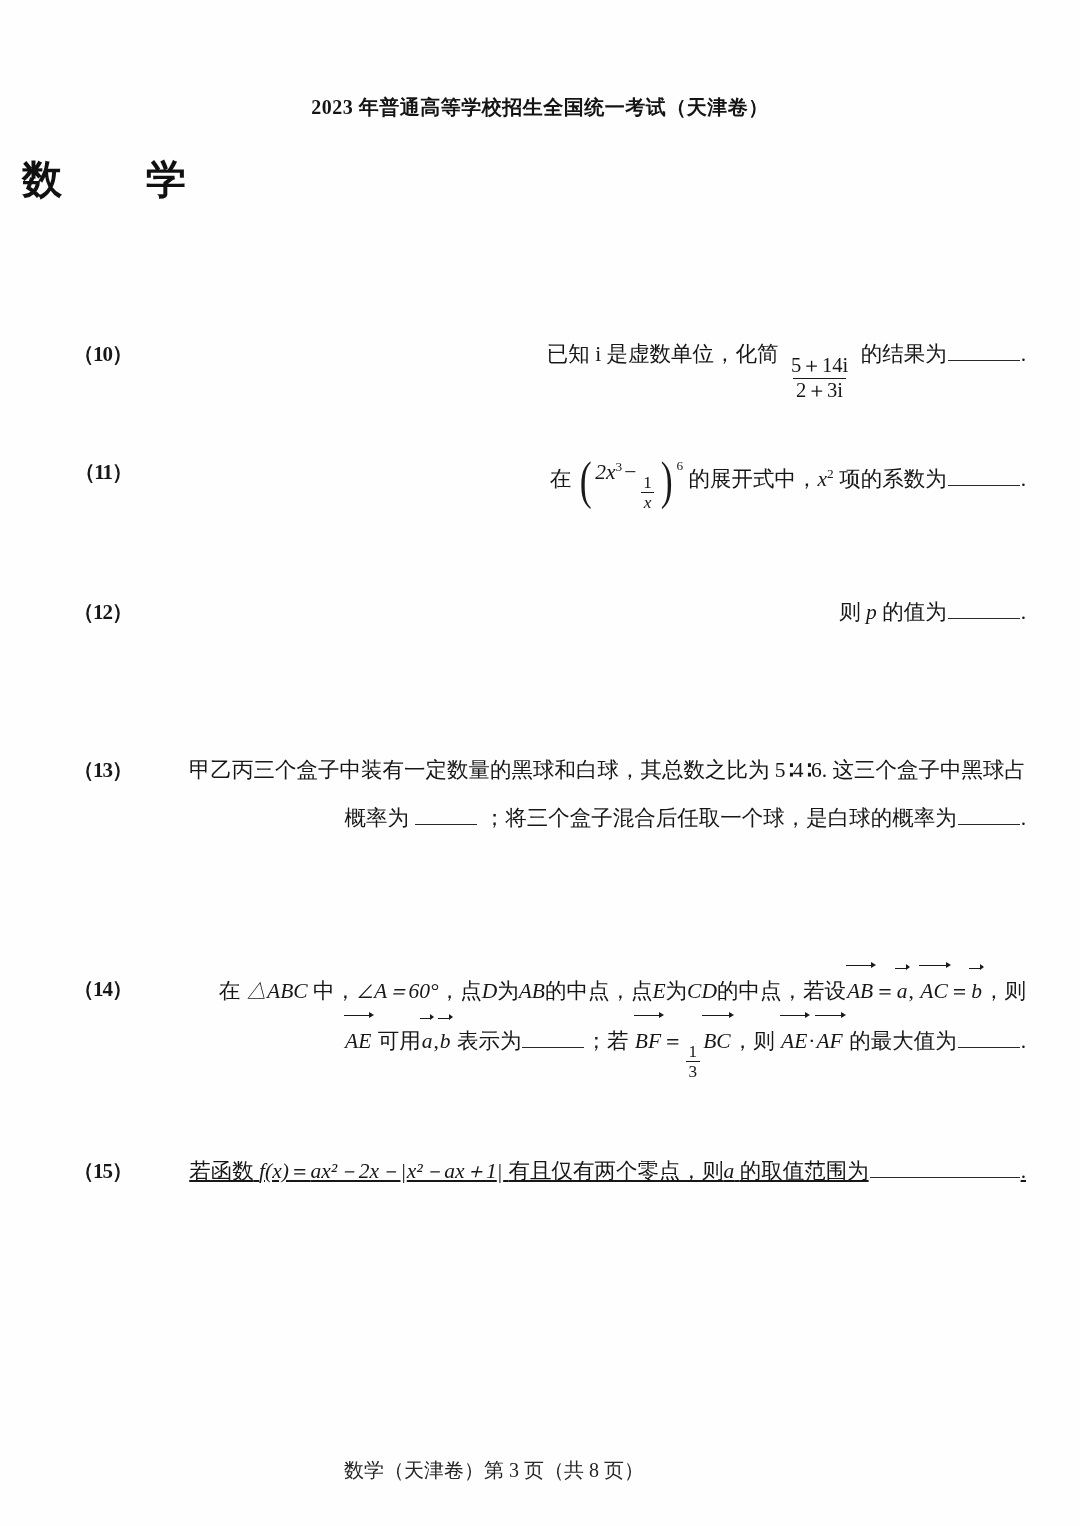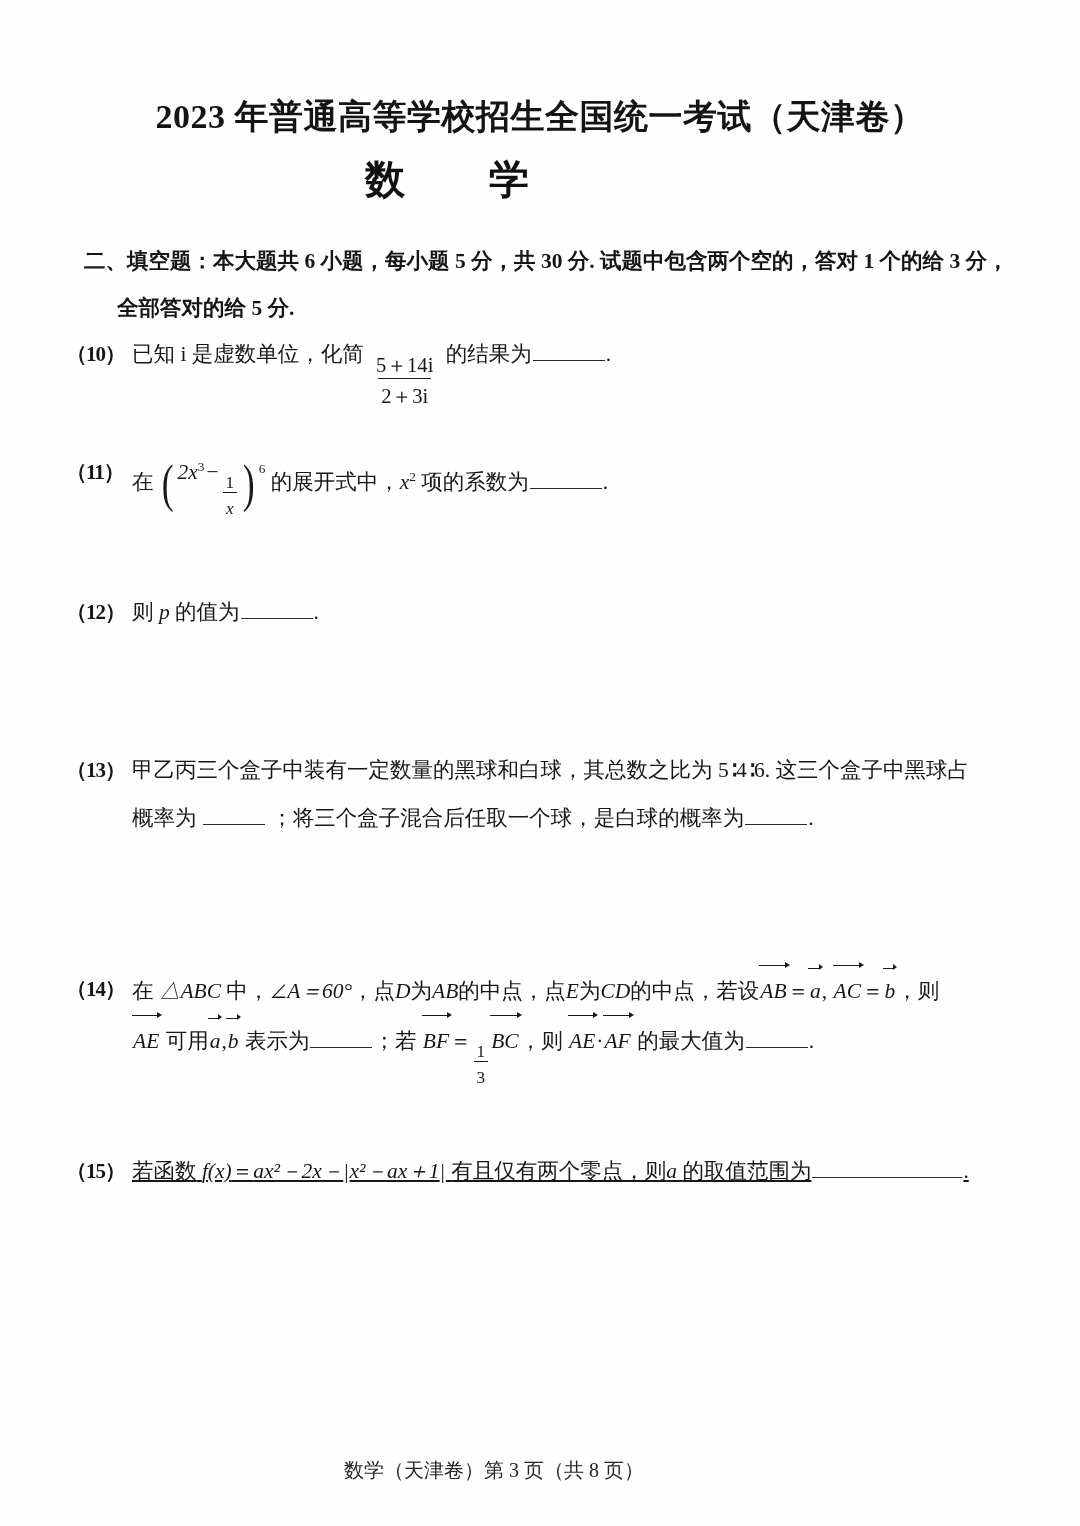--- a/index.html
+++ b/index.html
@@ -23,31 +23,31 @@
     background: #fefeff;
   }
 
   
   .doc-title {
     position: absolute;
     top: 94px;
     left: 0;
     width: 1080px;
     text-align: center;
-    font-size: 34px;
+    font-size: 20px;
     font-weight: bold;
     letter-spacing: 0.5px;
     color: #141414;
   }
   .doc-subject {
     position: absolute;
     top: 152px;
     left: 0;
     width: 894px;
-    text-align: center;
+    text-align: left;
     font-size: 40px;
     font-weight: bold;
     letter-spacing: 22px;
     text-indent: 22px;
     color: #111111;
   }
 
   
   .section {
     position: absolute;
@@ -65,20 +65,21 @@
   }
 
   
   .q {
     position: absolute;
     left: 66px;
     width: 960px;
     font-size: 21.5px;
     line-height: 48px;
     color: #171717;
+    text-align: right;
   }
   .q-num {
     position: absolute;
     left: 0;
     top: 0;
     width: 66px;
     font-size: 21px;
     font-weight: bold;
     letter-spacing: -1px;
   }
@@ -108,21 +109,21 @@
     display: inline-flex;
     flex-direction: column;
     align-items: center;
     justify-content: center;
     vertical-align: -0.55em;
     margin: 0 4px;
     line-height: 1.04;
     font-size: 0.96em;
   }
   .frac > .num { padding: 0 3px 1px 3px; }
-  .frac > .den { padding: 7px 3px 0 3px; border-top: 1.6px solid #1a1a1a; }
+  .frac > .den { padding: 1px 3px 0 3px; border-top: 1.6px solid #1a1a1a; }
 
   .frac.sm { font-size: 0.80em; vertical-align: -0.50em; margin: 0 2px; }
 
   
   .bigparen {
     display: inline-flex;
     align-items: center;
     vertical-align: -0.52em;
   }
   .bigparen > .pl,
@@ -240,24 +241,20 @@
   }
 </style>
 </head>
 <body>
 
 <div class="page">
 
   <div class="doc-title">2023 年普通高等学校招生全国统一考试（天津卷）</div>
   <div class="doc-subject">数　学</div>
 
-  <div class="section">
-    <span>二、填空题：</span><span>本大题共 6 小题，每小题 5 分，共 30 分. 试题中包含两个空的，答对 1 个的给 3 分，</span>
-    <span class="cont">全部答对的给 5 分.</span>
-  </div>
 
   <div class="q" style="top:330px;">
     <span class="q-num">（10）</span>
     <span class="q-body">
       <span class="q-line">
         <span>已知</span>
         <span class="mup">i</span>
         <span>是虚数单位，化简</span>
         <span class="frac">
             <span class="num mn">5＋14i</span>

